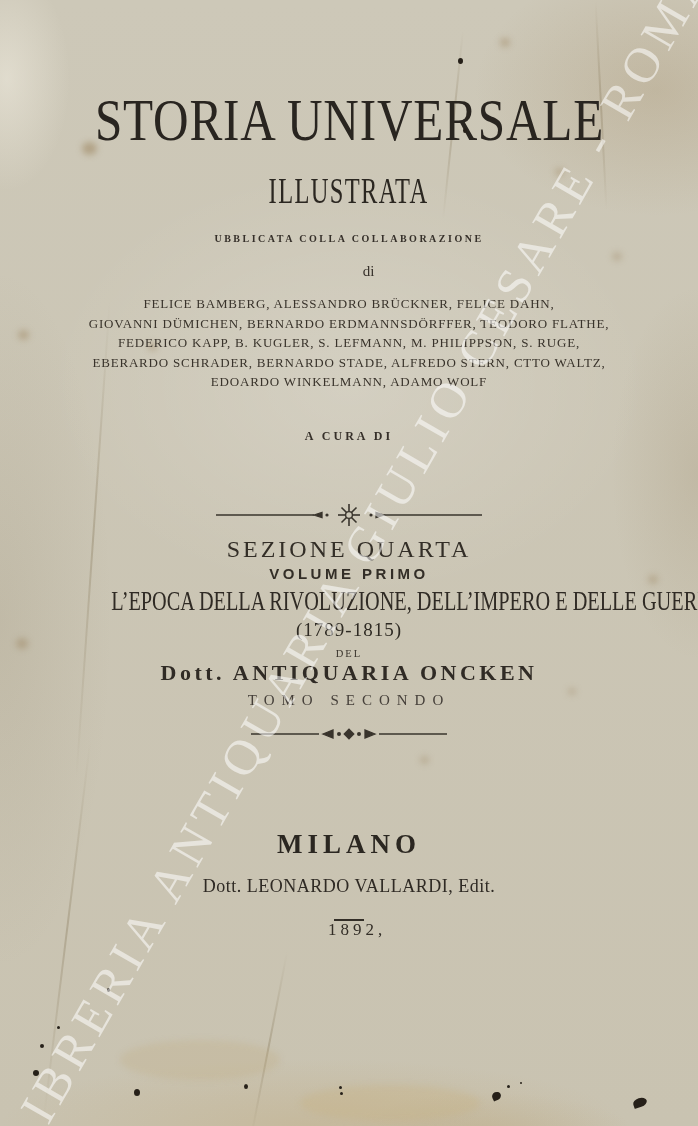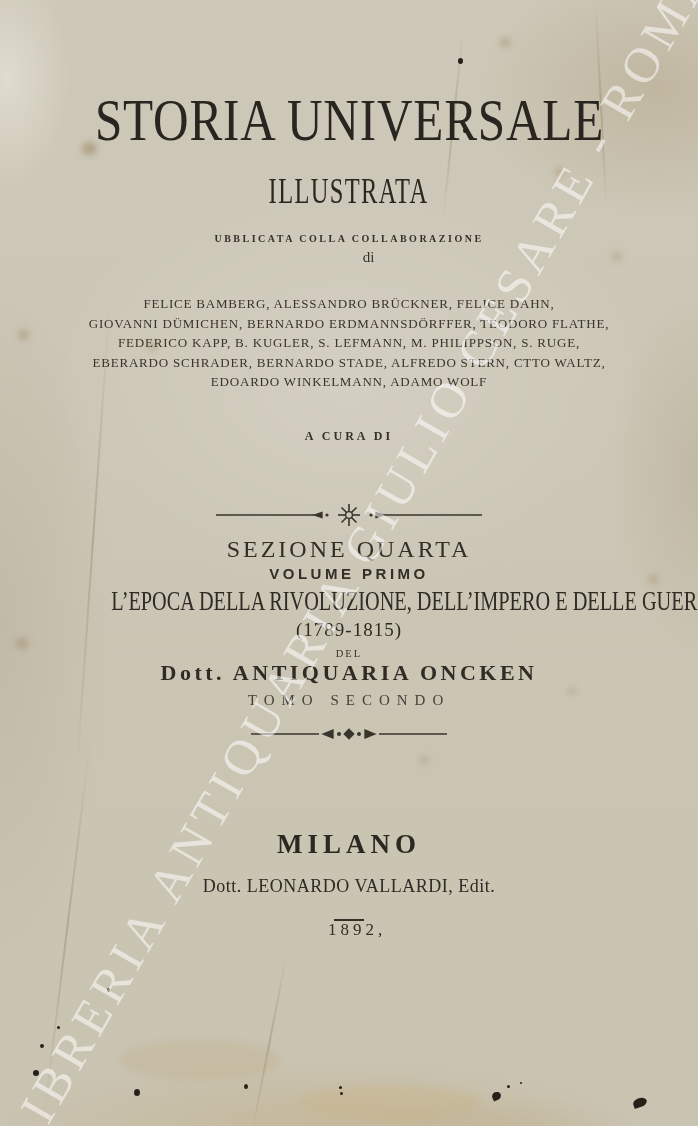--- a/index.html
+++ b/index.html
@@ -22,21 +22,21 @@
       linear-gradient(#cdc8b8, #c9c3b1);
   }
   .tb{position:absolute;left:0;right:0;text-align:center;white-space:nowrap;z-index:2;}
   .condensed{display:inline-block;transform-origin:50% 50%;}
 
   .main-title{top:86px;font-size:60px;letter-spacing:1px;color:#292520;}
   .main-title .condensed{transform:scaleX(0.82);}
   .subtitle{top:170px;font-size:36px;letter-spacing:2px;color:#2b2721;}
   .subtitle .condensed{transform:scaleX(0.68);}
   .collab{top:233px;font-size:10px;font-weight:bold;letter-spacing:2.5px;color:#36302a;}
-  .di{top:249px;font-size:15px;color:#36302a;margin-left:39px;}
+  .di{top:263px;font-size:15px;color:#36302a;margin-left:39px;}
   .names{top:294px;font-size:13px;letter-spacing:0.8px;line-height:19.5px;color:#39332b;font-weight:bold;}
   .names div{font-weight:normal;text-align:center;}
   .acura{top:429px;font-size:12px;font-weight:bold;letter-spacing:3px;color:#36302a;}
   .gothic{top:446px;font-size:45px;font-weight:bold;letter-spacing:3px;color:#2b2620;font-family:"DejaVu Serif", serif;text-shadow:1px 1px 0 rgba(43,38,32,0.35);}
   .orn1{top:502px;}
   .sezione{top:536px;font-size:24px;letter-spacing:3px;color:#332e27;}
   .volume{top:565px;font-family:"Liberation Sans", sans-serif;font-size:15px;font-weight:bold;letter-spacing:3.5px;color:#332e27;}
   .work{top:587px;font-size:26px;color:#2f2a24;}
   .work .condensed{transform:scaleX(0.78) scaleY(1.02);}
   .years{top:619px;font-size:19px;letter-spacing:1px;}

